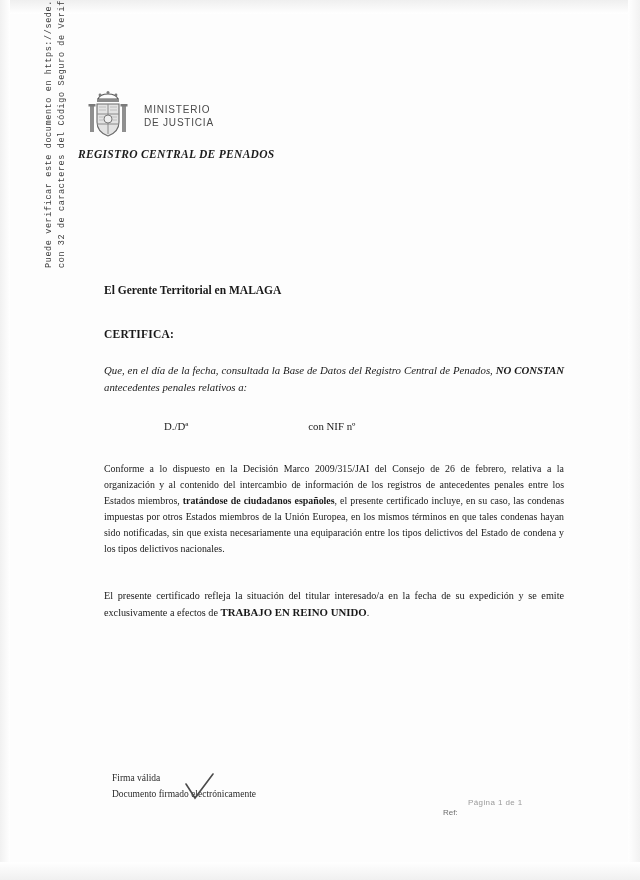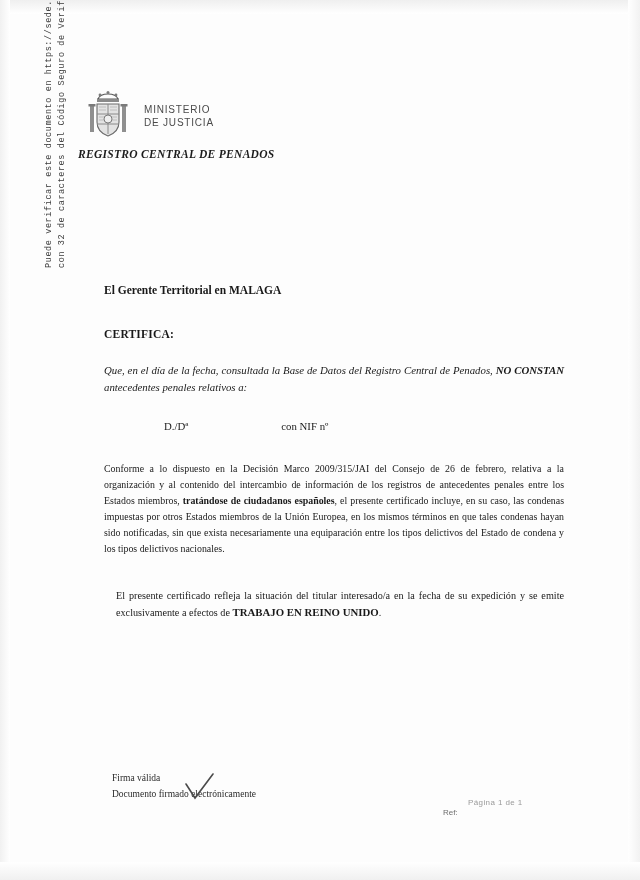--- a/index.html
+++ b/index.html
@@ -137,33 +137,33 @@
   .nif-row {
     display: flex;
     margin: 0 0 26px 0;
     font-size: 10.8px;
   }
   .nif-row .dni-label {
     margin-left: 60px;
     font-weight: normal;
   }
   .nif-row .nif-label {
-    margin-left: 93px;
+    margin-left: 120px;
   }
 
   .para2 {
     margin: 0 0 31px 0;
     font-size: 9.9px;
     line-height: 1.62;
     text-align: justify;
   }
   .para2 b { font-weight: bold; }
 
   .para3 {
-    margin: 0 0 24px 12px;
+    margin: 0 0 24px 0;
     font-size: 10.2px;
     line-height: 1.6;
     text-align: justify;
   }
   .para3 b { font-weight: bold; font-size: 10.8px; }
 
   .date-line {
     margin: 14px 0 0 0;
     font-size: 10.6px;
     display: flex;

